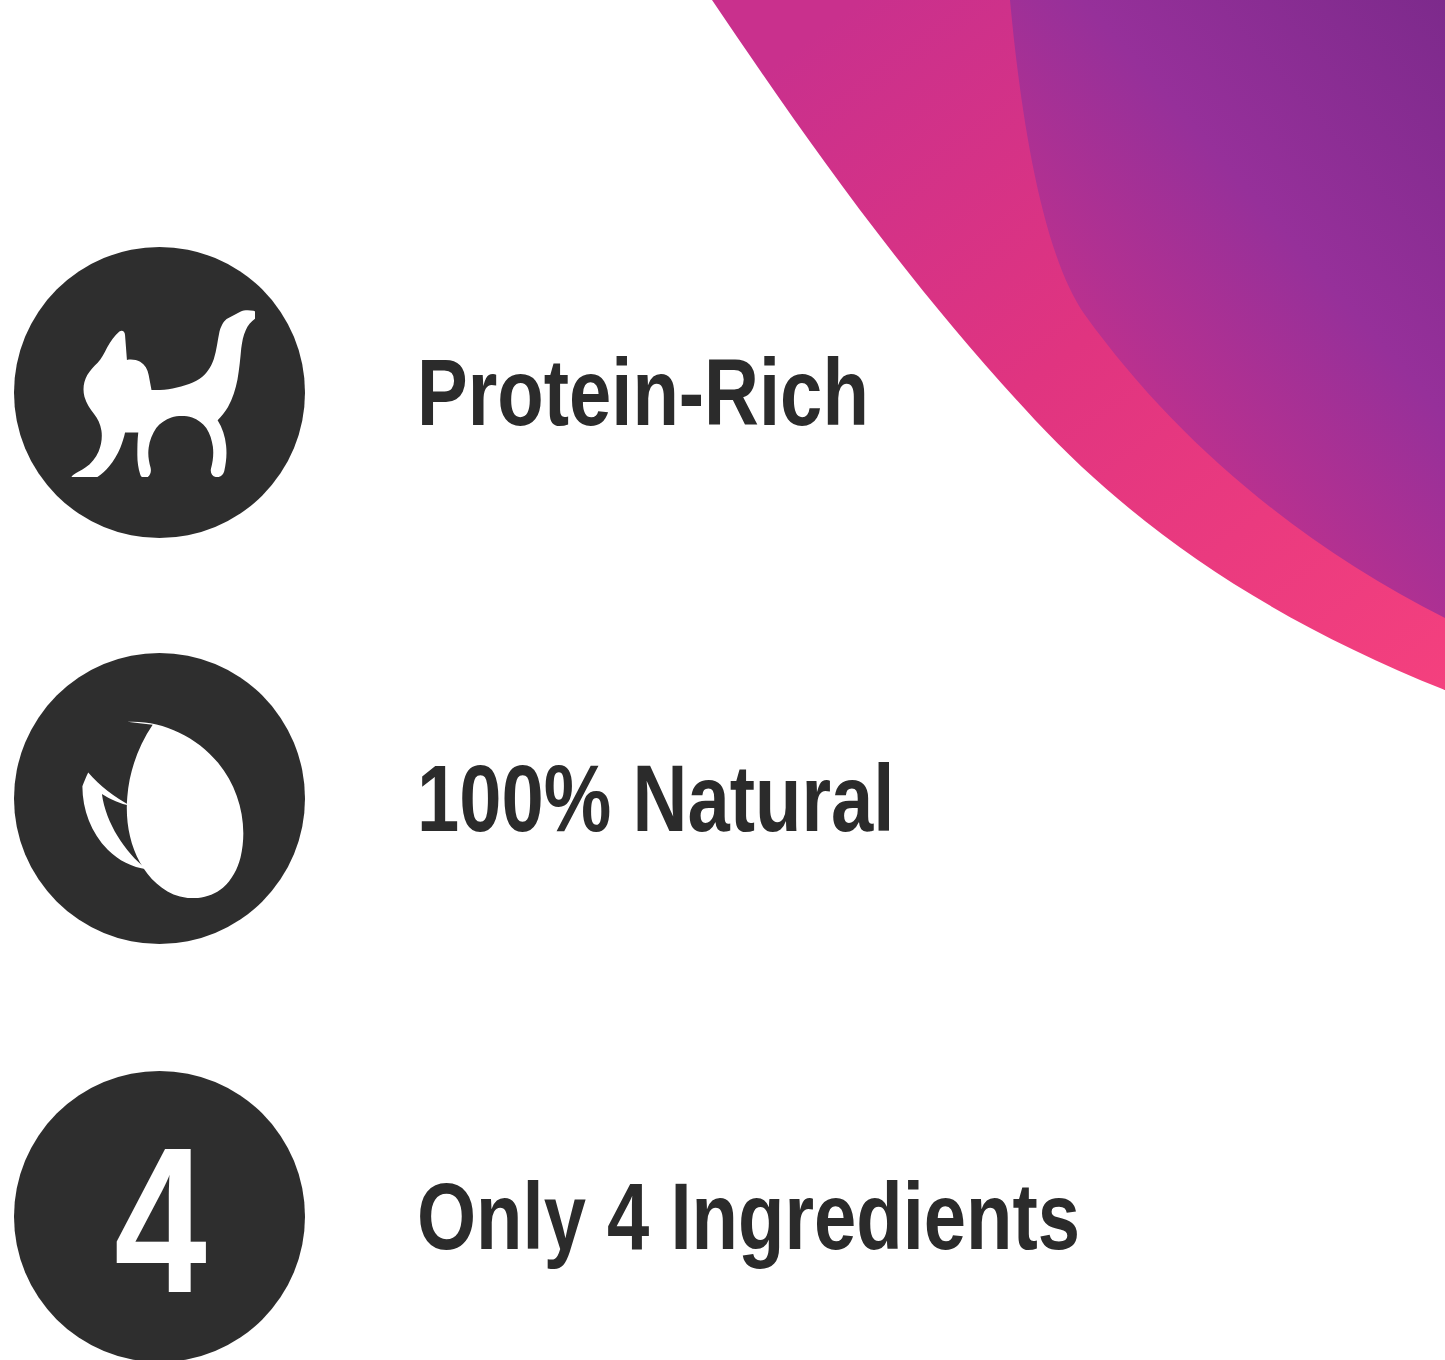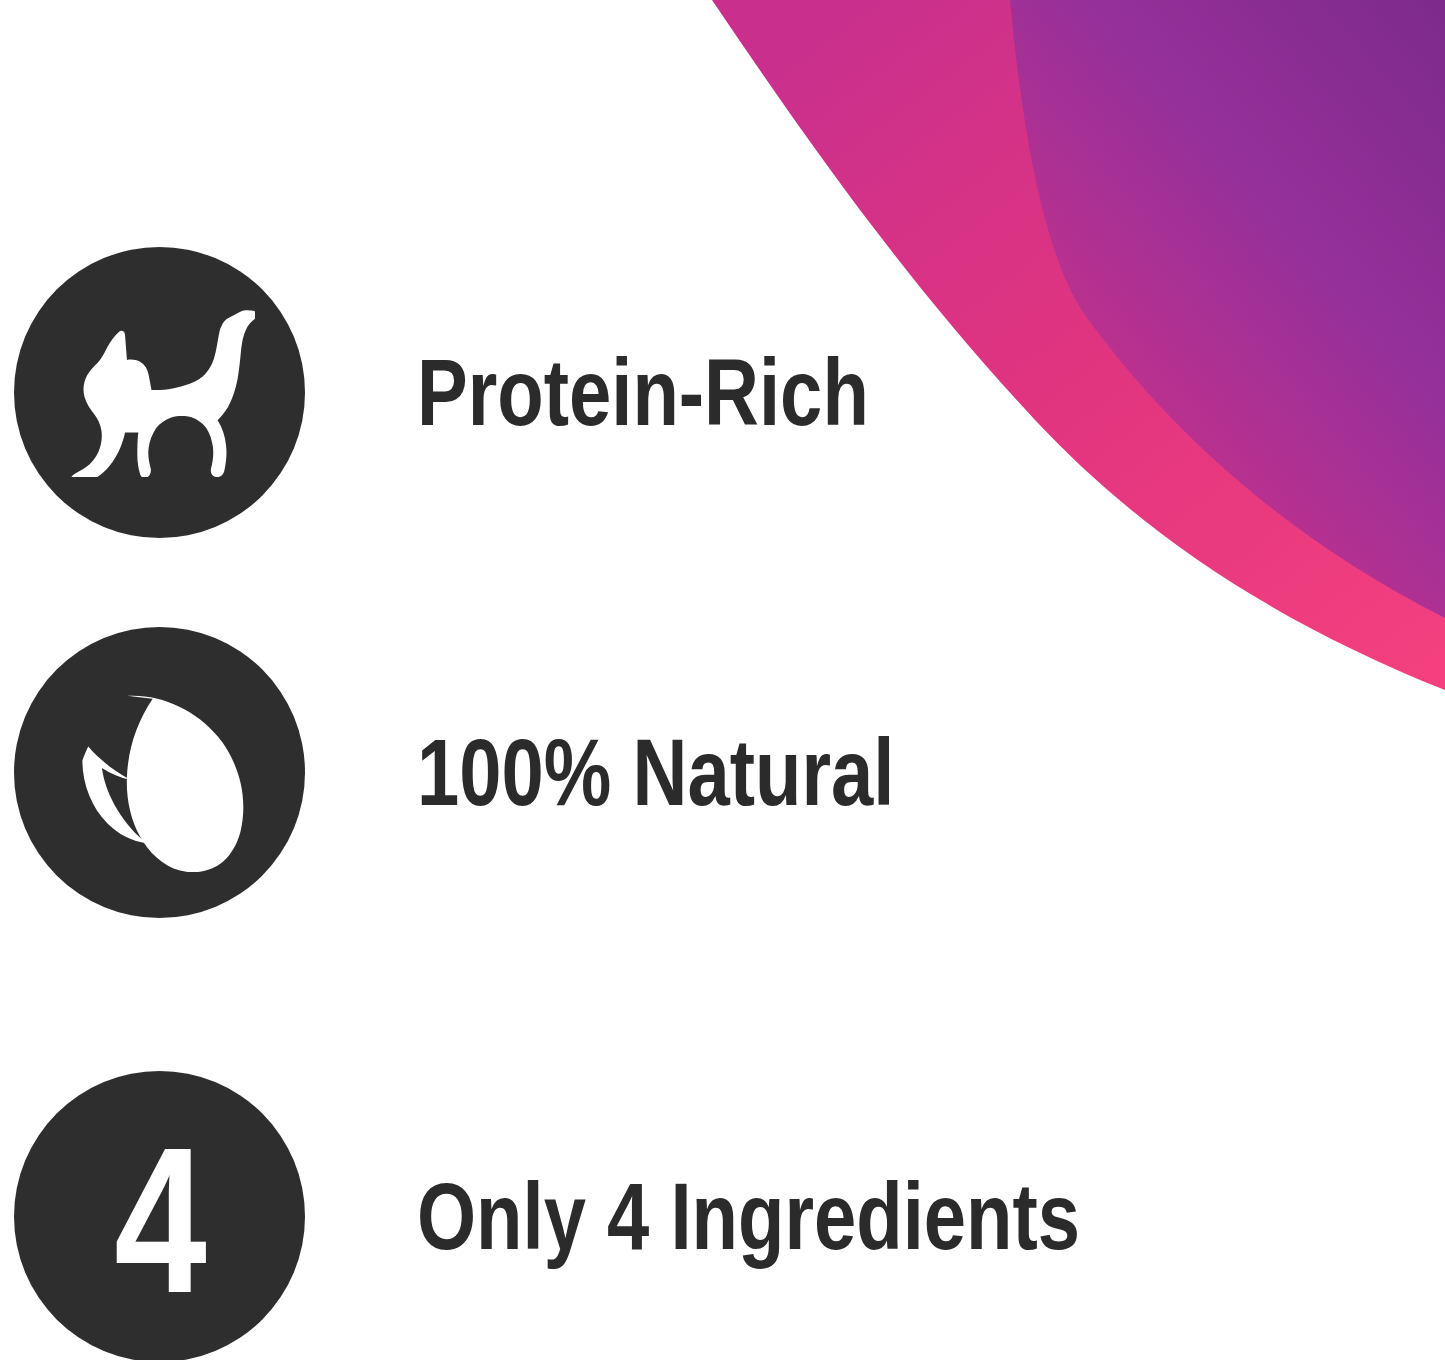--- a/index.html
+++ b/index.html
@@ -31,21 +31,21 @@
   
   .feature-row {
     position: absolute;
     left: 0;
     display: flex;
     align-items: center;
     width: 1200px;
     height: 292px;
   }
   #feature-row-0 { top: 246px; }
-  #feature-row-1 { top: 626px; }
+  #feature-row-1 { top: 652px; }
   #feature-row-2 { top: 1070px; }
 
   .badge {
     position: relative;
     flex: 0 0 auto;
     width: 291px;
     height: 291px;
     margin-left: 14px;
     border-radius: 50%;
     background: #2e2e2e;

